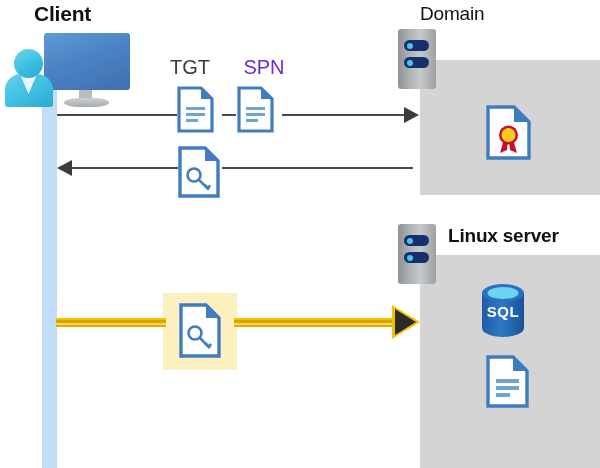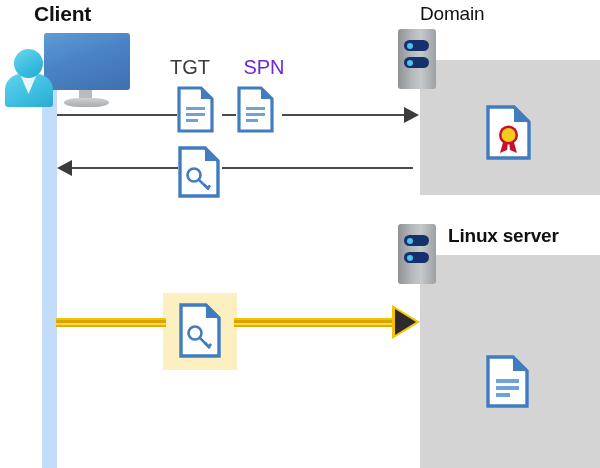--- a/index.html
+++ b/index.html
@@ -263,20 +263,35 @@
 
   <div class="abs rack rack-linux">
     <div class="rack-pill p1">
       <div class="rack-dot"></div>
     </div>
     <div class="rack-pill p2">
       <div class="rack-dot"></div>
     </div>
   </div>
 
+  <div class="abs sqldb">
+    <svg width="48" height="55" viewBox="0 0 48 55" style="display:block;">
+      <defs>
+        <linearGradient id="cyl" x1="0" y1="0" x2="1" y2="0">
+          <stop offset="0%" stop-color="#1e5ca8"></stop>
+          <stop offset="45%" stop-color="#2d77c6"></stop>
+          <stop offset="100%" stop-color="#1a5397"></stop>
+        </linearGradient>
+      </defs>
+      <path d="M3 10 V45 a21 9 0 0 0 42 0 V10 Z" fill="url(#cyl)"></path>
+      <ellipse cx="24" cy="10" rx="21" ry="9" fill="#2a72c0"></ellipse>
+      <ellipse cx="24" cy="10" rx="15.5" ry="6" fill="#6fd4f2"></ellipse>
+    </svg>
+    <div class="sql-text">SQL</div>
+  </div>
 
   <div class="doc" style="left:486px;top:355px;">
     <svg width="43" height="53" viewBox="0 0 43 53">
       <path d="M2 2 H27 L41 16 V51 H2 Z" fill="#ffffff" stroke="#3f7cc0" stroke-width="3.4" stroke-linejoin="miter"></path>
       <path d="M27 2 L41 16 H27 Z" fill="#3f7cc0"></path>
       <rect x="10" y="24" width="23" height="4" fill="#6fa3d6"></rect>
       <rect x="10" y="31" width="23" height="4" fill="#6fa3d6"></rect>
       <rect x="10" y="38" width="14" height="4" fill="#6fa3d6"></rect>
     </svg>
   </div>

